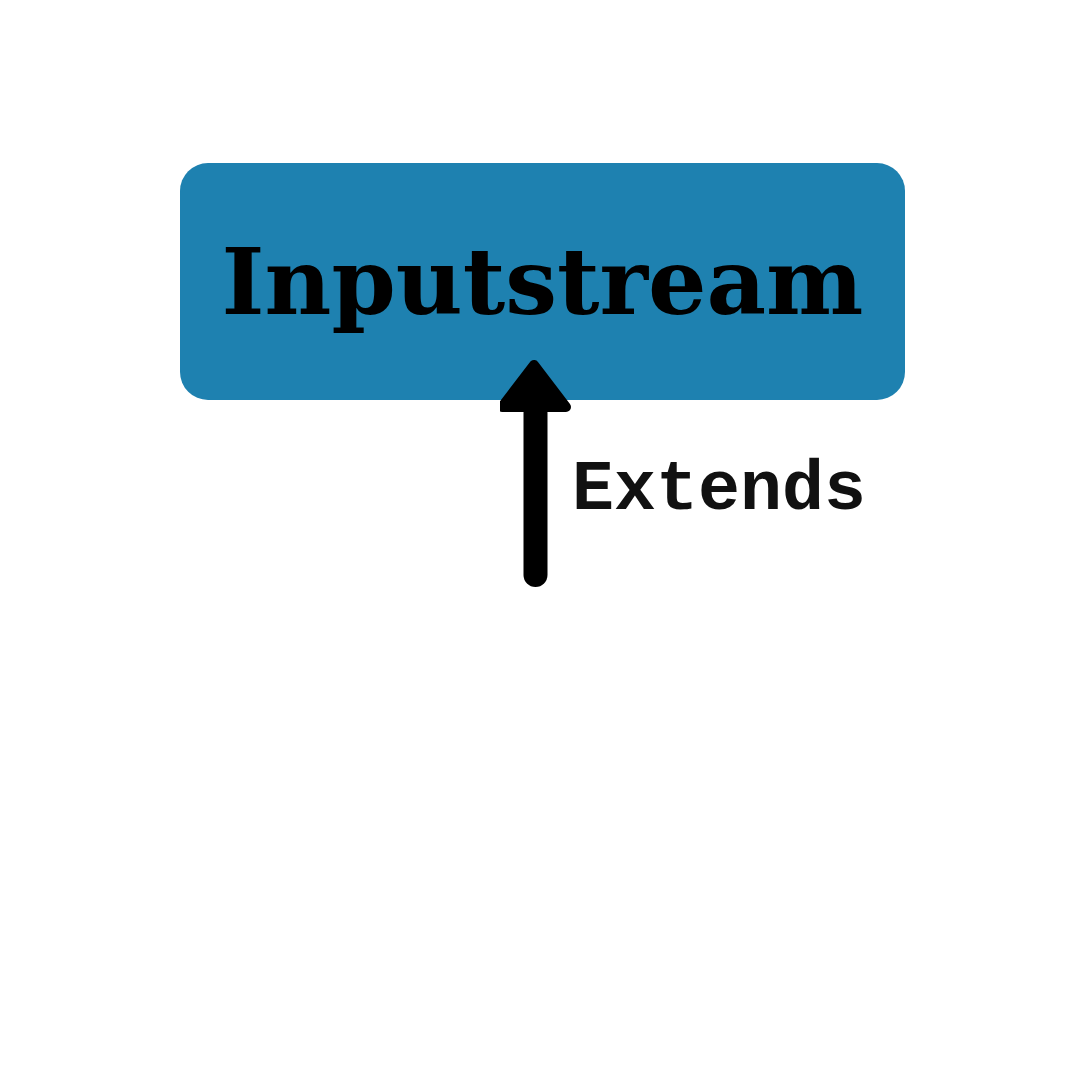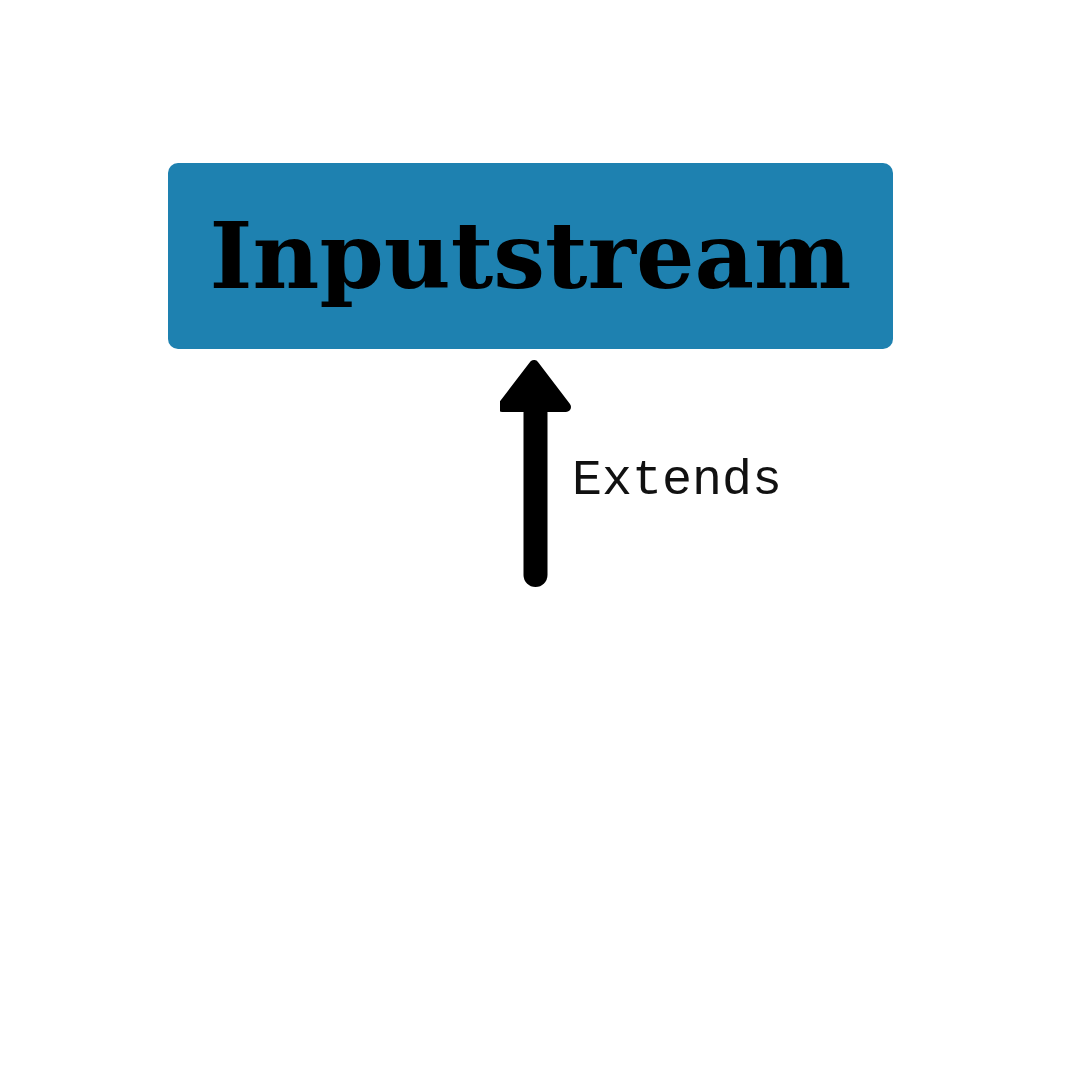--- a/index.html
+++ b/index.html
@@ -26,46 +26,45 @@
   .node-label {
     font-family: "DejaVu Serif", serif;
     font-weight: 700;
     font-size: 92px;
     color: #000000;
     letter-spacing: 0px;
     line-height: 1;
     white-space: nowrap;
   }
   .node-top {
-    left: 168px;
+    left: 180px;
     top: 163px;
     width: 725px;
-    height: 186px;
-    border-radius: 10px;
+    height: 237px;
   }
   .node-bottom {
     left: 178px;
     top: 590px;
     width: 725px;
     height: 193px;
   }
   .arrow-svg {
     position: absolute;
     left: 500px;
     top: 355px;
     width: 72px;
     height: 235px;
   }
   .edge-label {
     position: absolute;
     left: 572px;
     top: 456px;
     font-family: "Liberation Mono", "DejaVu Sans Mono", monospace;
-    font-size: 50px;
-    font-weight: 400;
+    font-size: 70px;
+    font-weight: 700;
     color: #111111;
     line-height: 1;
     white-space: nowrap;
   }
 </style>
 </head>
 <body>
 
 <div class="canvas">
 

